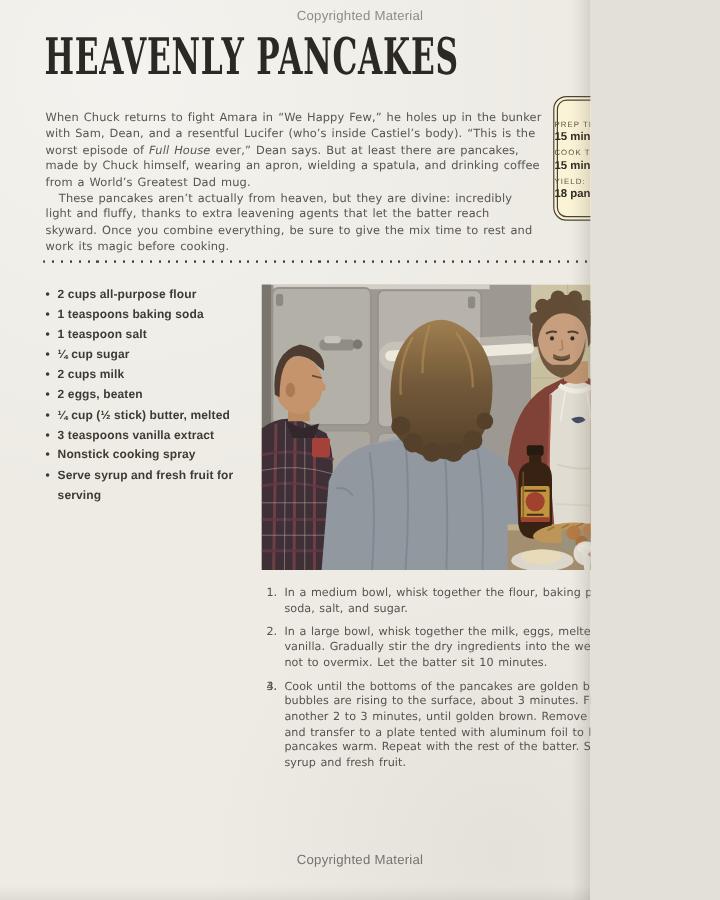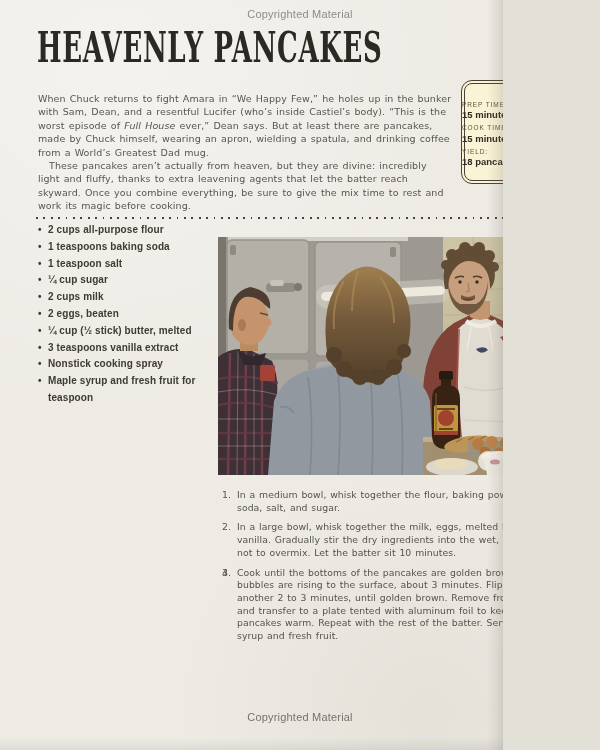--- a/index.html
+++ b/index.html
@@ -1,17 +1,17 @@
 <!DOCTYPE html>
 <html><head>
 <meta charset="utf-8">
 <style>
   html,body{margin:0;padding:0;background:#e3e0d8;}
   .page{position:relative;width:492px;height:750px;background:#edebe4;overflow:hidden;
-        font-family:"DejaVu Sans",sans-serif;padding-left:11px;}
+        font-family:"DejaVu Sans",sans-serif;}
   .page::before{content:"";position:absolute;inset:0;pointer-events:none;
     background:
       radial-gradient(120% 80% at 22% 8%, rgba(255,255,255,.38), rgba(255,255,255,0) 60%),
       radial-gradient(90% 60% at 85% 95%, rgba(172,164,148,.14), rgba(0,0,0,0) 55%);}
   .edge-right{position:absolute;top:0;right:0;width:16px;height:100%;pointer-events:none;
     background:linear-gradient(to right, rgba(110,104,92,0), rgba(110,104,92,.10) 60%, rgba(110,104,92,.20));}
   .edge-bottom{position:absolute;left:0;bottom:0;width:100%;height:12px;pointer-events:none;
     background:linear-gradient(to bottom, rgba(110,104,92,0), rgba(110,104,92,.12));}
 
   .copyright-top{position:absolute;top:8px;left:0;width:600px;text-align:center;
@@ -32,21 +32,21 @@
     background:#fbf3d6;border:1px solid #4a4234;border-radius:11px;}
   .info-box::before{content:"";position:absolute;inset:2px;border:1px solid #4a4234;border-radius:8px;pointer-events:none;}
   .info-box-inner{position:relative;height:100%;display:flex;flex-direction:column;
     justify-content:center;align-items:flex-start;text-align:center;}
   .info-label{font-family:"Liberation Sans",sans-serif;font-size:6.5px;letter-spacing:.9px;color:#5c5340;margin-top:4px;}
   .info-value{font-family:"Liberation Sans",sans-serif;font-size:9.5px;font-weight:bold;color:#2f2b24;margin-top:1.5px;}
 
   .divider{position:absolute;left:36px;top:217px;width:537px;height:2px;
     background:repeating-linear-gradient(to right,#45423c 0,#45423c 1.7px,transparent 1.7px,transparent 7.4px);}
 
-  .ingredients{position:absolute;left:38px;top:222px;width:178px;margin:0;padding:0;list-style:none;
+  .ingredients{position:absolute;left:38px;top:238px;width:178px;margin:0;padding:0;list-style:none;
     font-family:"Liberation Sans",sans-serif;font-weight:bold;font-size:10px;line-height:16.8px;
     color:#3e3a34;letter-spacing:.1px;}
   .ingredients li{position:relative;padding-left:10px;}
   .ingredients li::before{content:"\2022";position:absolute;left:0;top:0;color:#3e3a34;}
 
   .photo{position:absolute;left:218px;top:237px;width:357px;height:238px;display:block;}
 
   .instructions{position:absolute;left:222px;top:489px;width:351px;margin:0;padding:0;list-style:none;
     font-size:9.3px;line-height:12.7px;color:#56534e;letter-spacing:.05px;word-spacing:.8px;}
   .instructions li{position:relative;padding-left:15px;margin:0 0 7px 0;}
@@ -85,21 +85,21 @@
   <ul class="ingredients">
     <li>2 cups all-purpose flour</li>
     <li>1 teaspoons baking soda</li>
     <li>1 teaspoon salt</li>
     <li>¼ cup sugar</li>
     <li>2 cups milk</li>
     <li>2 eggs, beaten</li>
     <li>¼ cup (½ stick) butter, melted</li>
     <li>3 teaspoons vanilla extract</li>
     <li>Nonstick cooking spray</li>
-    <li>Maple syrup and fresh fruit for teaspoon</li>
+    <li>Serve syrup and fresh fruit for serving</li>
   </ul>
 
   <svg class="photo" viewBox="0 0 357 238" preserveAspectRatio="none" role="img" aria-label="Dean and Sam at a bunker kitchen table set with maple syrup, eggs, blueberries, and mugs while Chuck, in an apron over a maroon hoodie, stands facing them.">
     <defs>
       <linearGradient id="hairG" x1="0" y1="0" x2="0" y2="1">
         <stop offset="0" stop-color="#9d7b4c"></stop>
           <stop offset=".45" stop-color="#6f5536"></stop>
           <stop offset="1" stop-color="#4b3823"></stop>
       </linearGradient>
       <linearGradient id="tileG" x1="0" y1="0" x2="0" y2="1">

